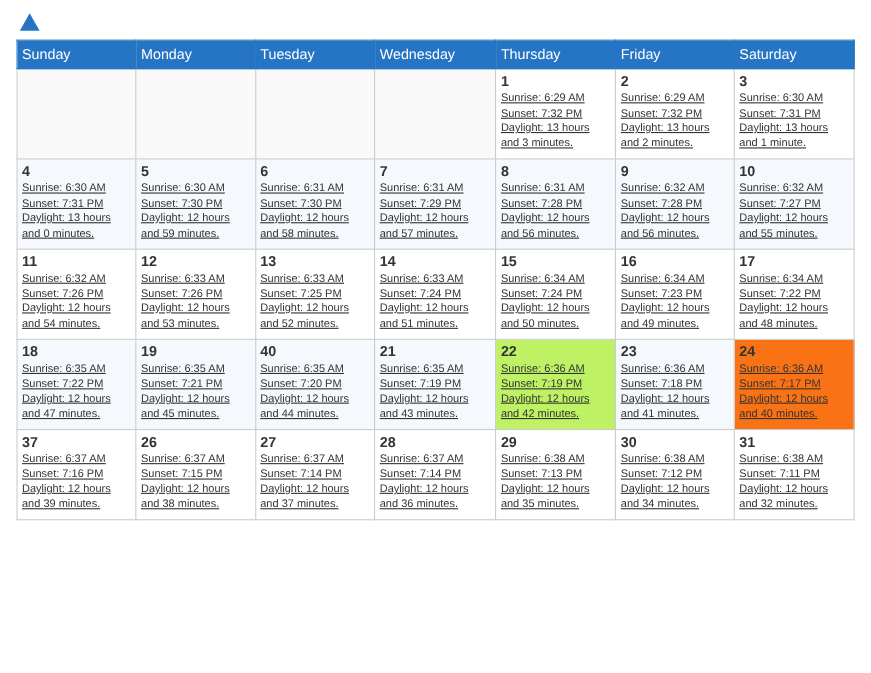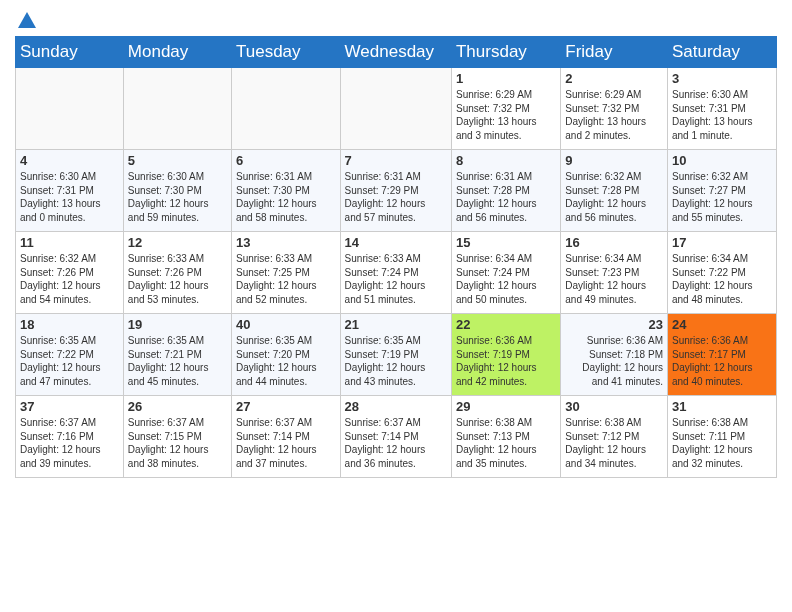--- a/index.html
+++ b/index.html
@@ -40,21 +40,21 @@
     .calendar {
       width: 100%;
       border-collapse: collapse;
       font-size: 10.5px;
     }
     .calendar th {
       background-color: #2575c4;
       color: white;
       padding: 5px 4px;
       text-align: left;
-      font-size: 17px;
+      font-size: 13px;
       font-weight: normal;
       border: 1px solid #2575c4;
     }
     .calendar td {
       border: 1px solid #ccc;
       vertical-align: top;
       padding: 3px 4px;
       width: 113px;
       height: 82px;
       background: #fff;
@@ -69,20 +69,21 @@
       font-size: 13px;
       font-weight: bold;
       color: #333;
       display: block;
       margin-bottom: 2px;
     }
     .day-info {
       color: #333;
       line-height: 1.35;
       font-size: 10px;
+      text-decoration: underline;
     }
   </style>
 </head>
 <body>
 
 <div class="page">
   <div class="header">
     <div class="logo">
       <div style="display:flex;flex-direction:column;align-items:center;">
         <div style="display:flex;align-items:center;">
@@ -205,21 +206,21 @@
             <div class="day-info">Sunrise: 6:35 AM<br>Sunset: 7:20 PM<br>Daylight: 12 hours<br>and 44 minutes.</div>
           </td>
           <td style="background: rgb(245, 248, 253);">
             <span class="day-number">21</span>
             <div class="day-info">Sunrise: 6:35 AM<br>Sunset: 7:19 PM<br>Daylight: 12 hours<br>and 43 minutes.</div>
           </td>
           <td style="background: #bef264;">
             <span class="day-number">22</span>
             <div class="day-info">Sunrise: 6:36 AM<br>Sunset: 7:19 PM<br>Daylight: 12 hours<br>and 42 minutes.</div>
           </td>
-          <td style="background: rgb(245, 248, 253); text-align: right;">
+          <td style="background: rgb(245, 248, 253);">
             <span class="day-number">23</span>
             <div class="day-info">Sunrise: 6:36 AM<br>Sunset: 7:18 PM<br>Daylight: 12 hours<br>and 41 minutes.</div>
           </td>
           <td style="background: #f97316;">
             <span class="day-number">24</span>
             <div class="day-info">Sunrise: 6:36 AM<br>Sunset: 7:17 PM<br>Daylight: 12 hours<br>and 40 minutes.</div>
           </td>
         </tr>
         <tr>
           <td>

